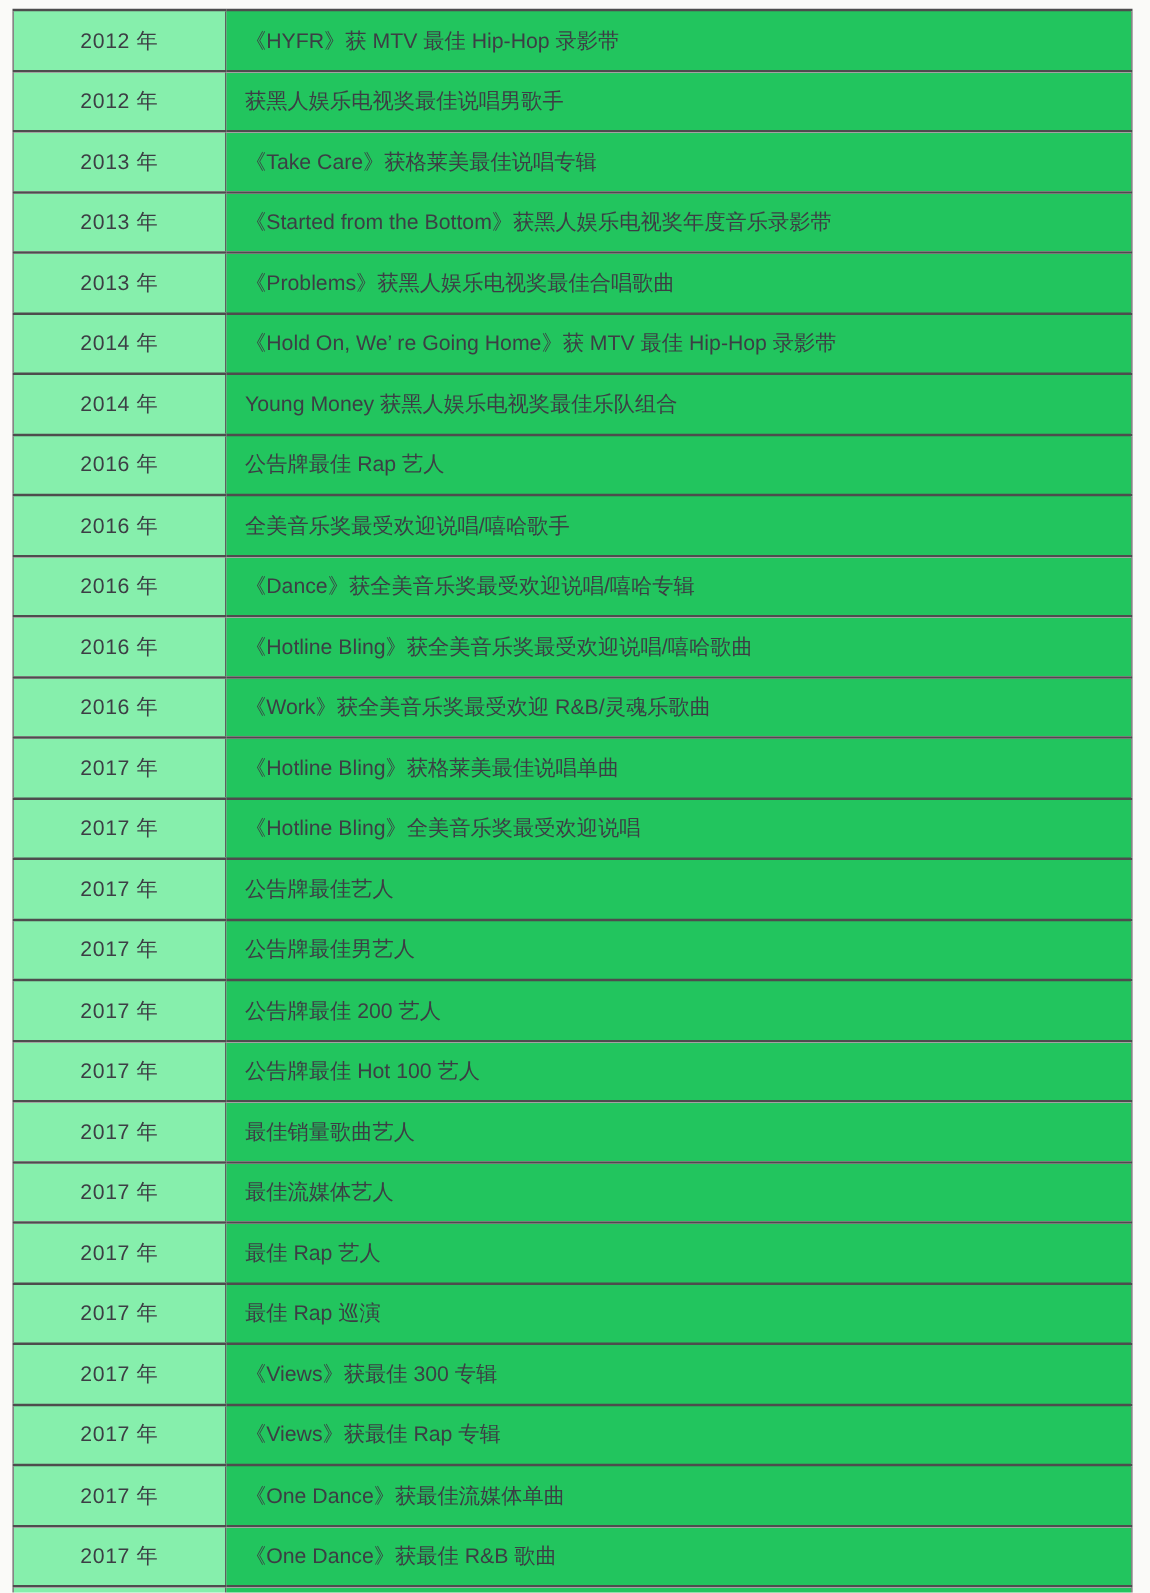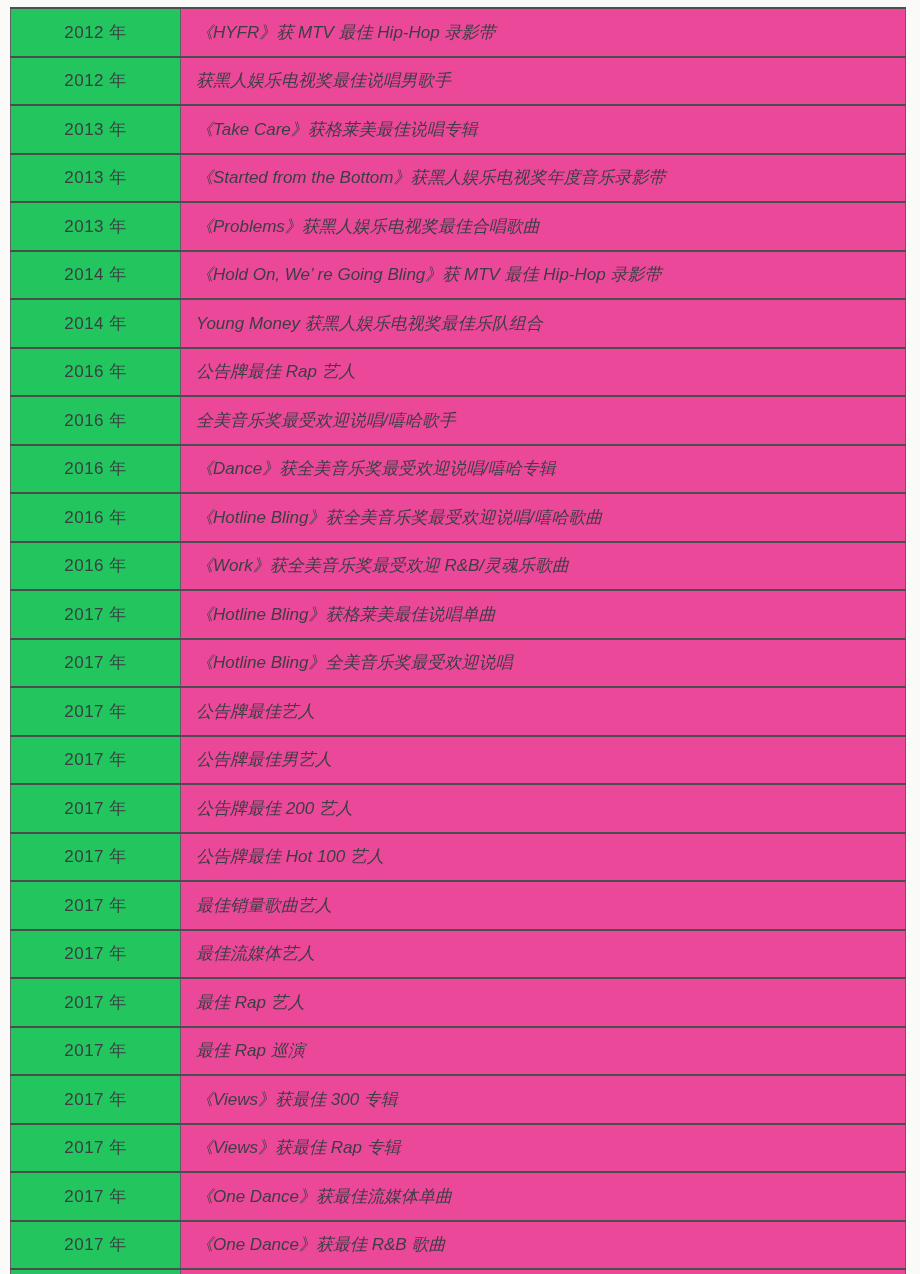--- a/index.html
+++ b/index.html
@@ -30,29 +30,28 @@
     border-top: 2px solid #4d4d4d;
     border-bottom: 2px solid #4d4d4d;
     height: 44.5px;
     vertical-align: middle;
     font-size: 17px;
     color: #3c3e44;
     white-space: nowrap;
     overflow: hidden;
   }
   td.year {
-    background: #22c55e;
+    background: #86efac;
     text-align: center;
     letter-spacing: 0.5px;
   }
   td.award {
-    background: #ec4899;
+    background: #22c55e;
     text-align: left;
     padding-left: 15px;
-    font-style: italic;
   }
 </style>
 </head>
 <body>
 
 <div class="table-wrap">
   <table class="awards">
     <colgroup>
       <col style="width:170px">
       <col style="width:725px">
@@ -73,21 +72,21 @@
         <tr>
           <td class="year">2013 年</td>
           <td class="award">《Started from the Bottom》获黑人娱乐电视奖年度音乐录影带</td>
         </tr>
         <tr>
           <td class="year">2013 年</td>
           <td class="award">《Problems》获黑人娱乐电视奖最佳合唱歌曲</td>
         </tr>
         <tr>
           <td class="year">2014 年</td>
-          <td class="award">《Hold On, We’ re Going Bling》获 MTV 最佳 Hip-Hop 录影带</td>
+          <td class="award">《Hold On, We’ re Going Home》获 MTV 最佳 Hip-Hop 录影带</td>
         </tr>
         <tr>
           <td class="year">2014 年</td>
           <td class="award">Young Money 获黑人娱乐电视奖最佳乐队组合</td>
         </tr>
         <tr>
           <td class="year">2016 年</td>
           <td class="award">公告牌最佳 Rap 艺人</td>
         </tr>
         <tr>

